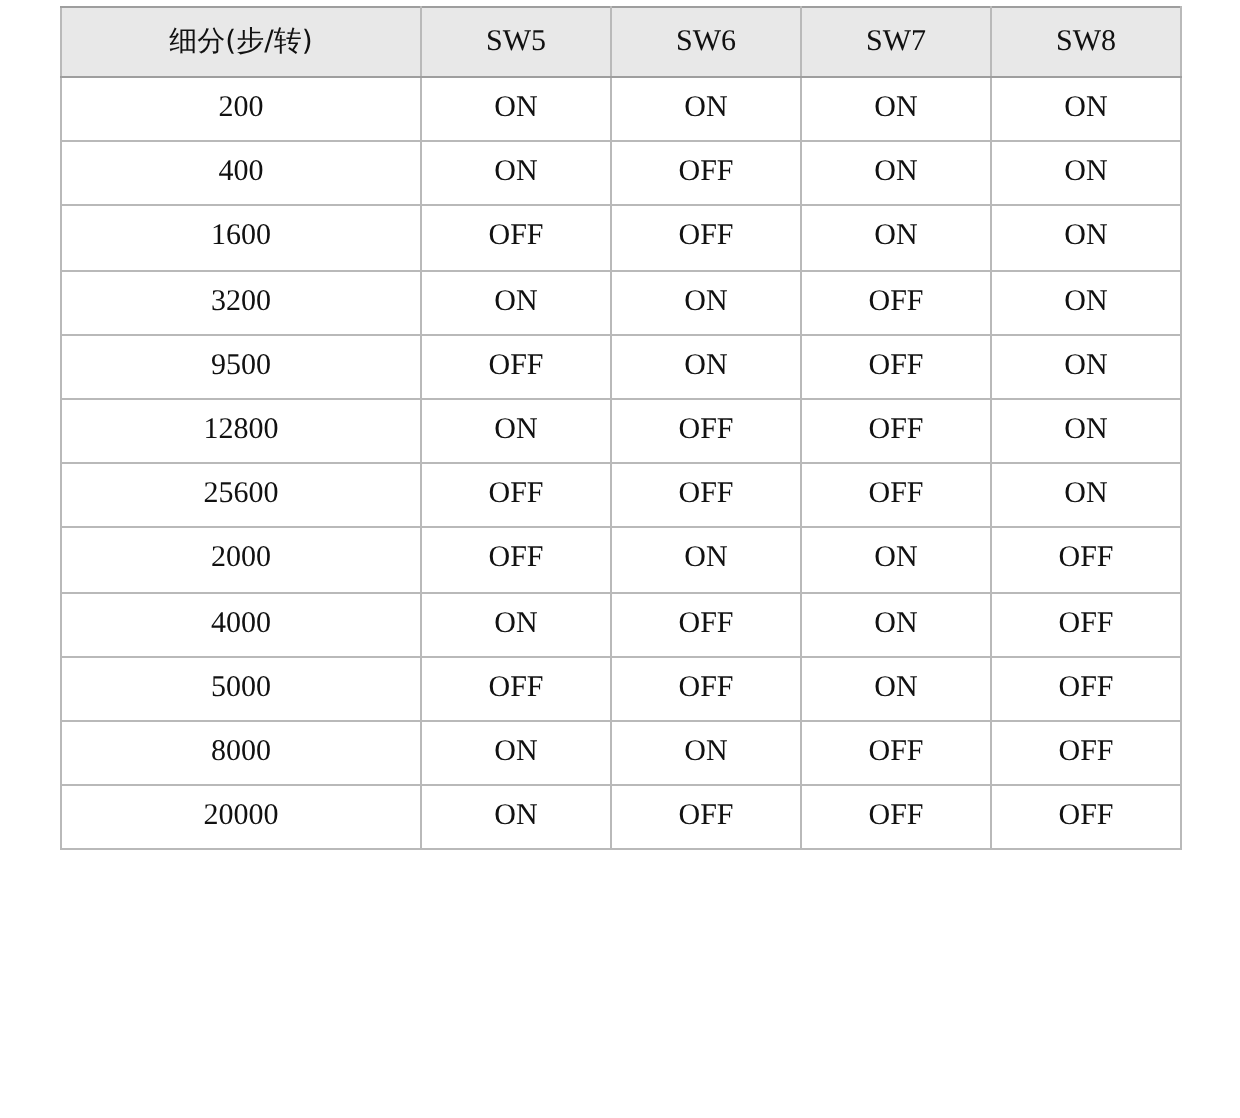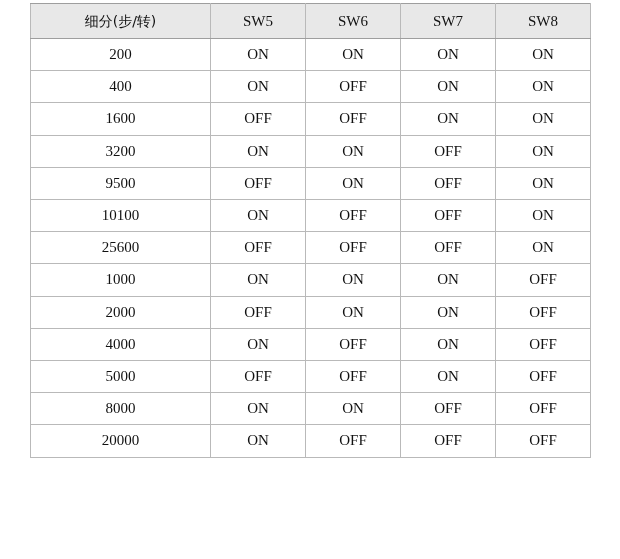--- a/index.html
+++ b/index.html
@@ -113,39 +113,32 @@
         <td>ON</td>
       </tr>
       <tr>
         <td class="step-cell">9500</td>
         <td>OFF</td>
         <td>ON</td>
         <td>OFF</td>
         <td>ON</td>
       </tr>
       <tr>
-        <td class="step-cell">10100</td>
+        <td class="step-cell">12800</td>
         <td>ON</td>
         <td>OFF</td>
         <td>OFF</td>
         <td>ON</td>
       </tr>
       <tr>
         <td class="step-cell">25600</td>
         <td>OFF</td>
         <td>OFF</td>
         <td>OFF</td>
         <td>ON</td>
-      </tr>
-      <tr>
-        <td class="step-cell">1000</td>
-        <td>ON</td>
-        <td>ON</td>
-        <td>ON</td>
-        <td>OFF</td>
       </tr>
       <tr>
         <td class="step-cell">2000</td>
         <td>OFF</td>
         <td>ON</td>
         <td>ON</td>
         <td>OFF</td>
       </tr>
       <tr>
         <td class="step-cell">4000</td>

